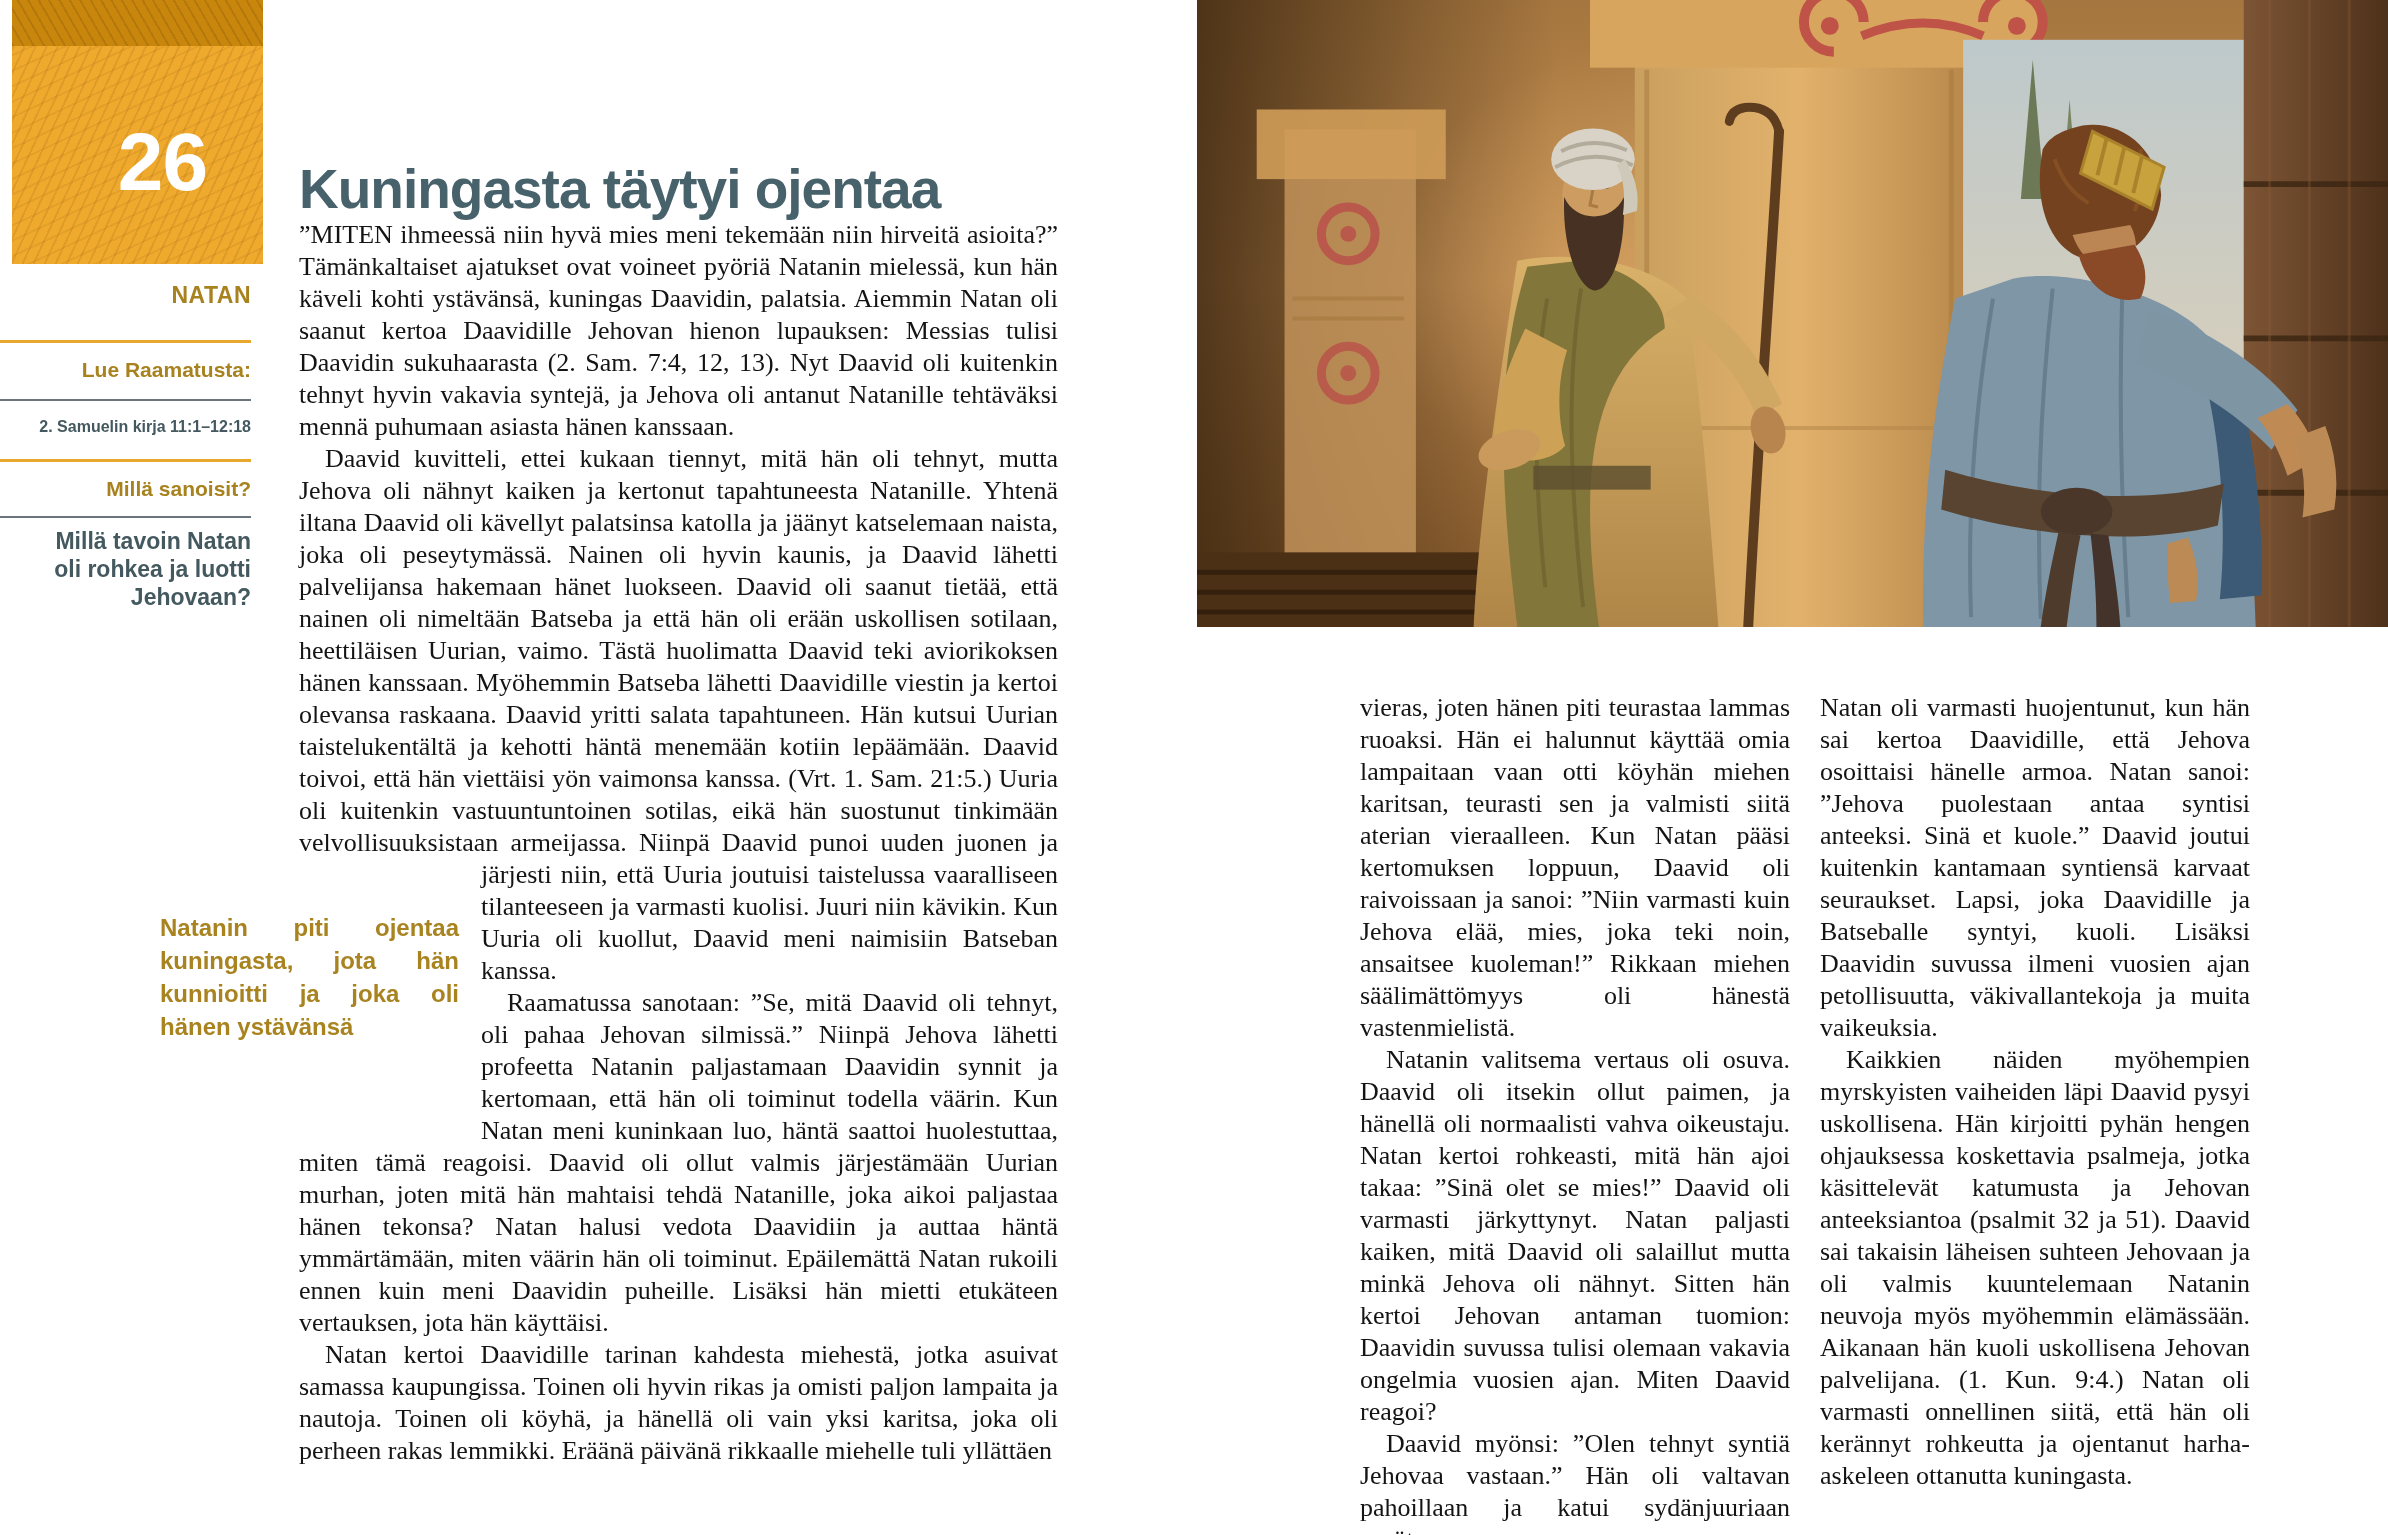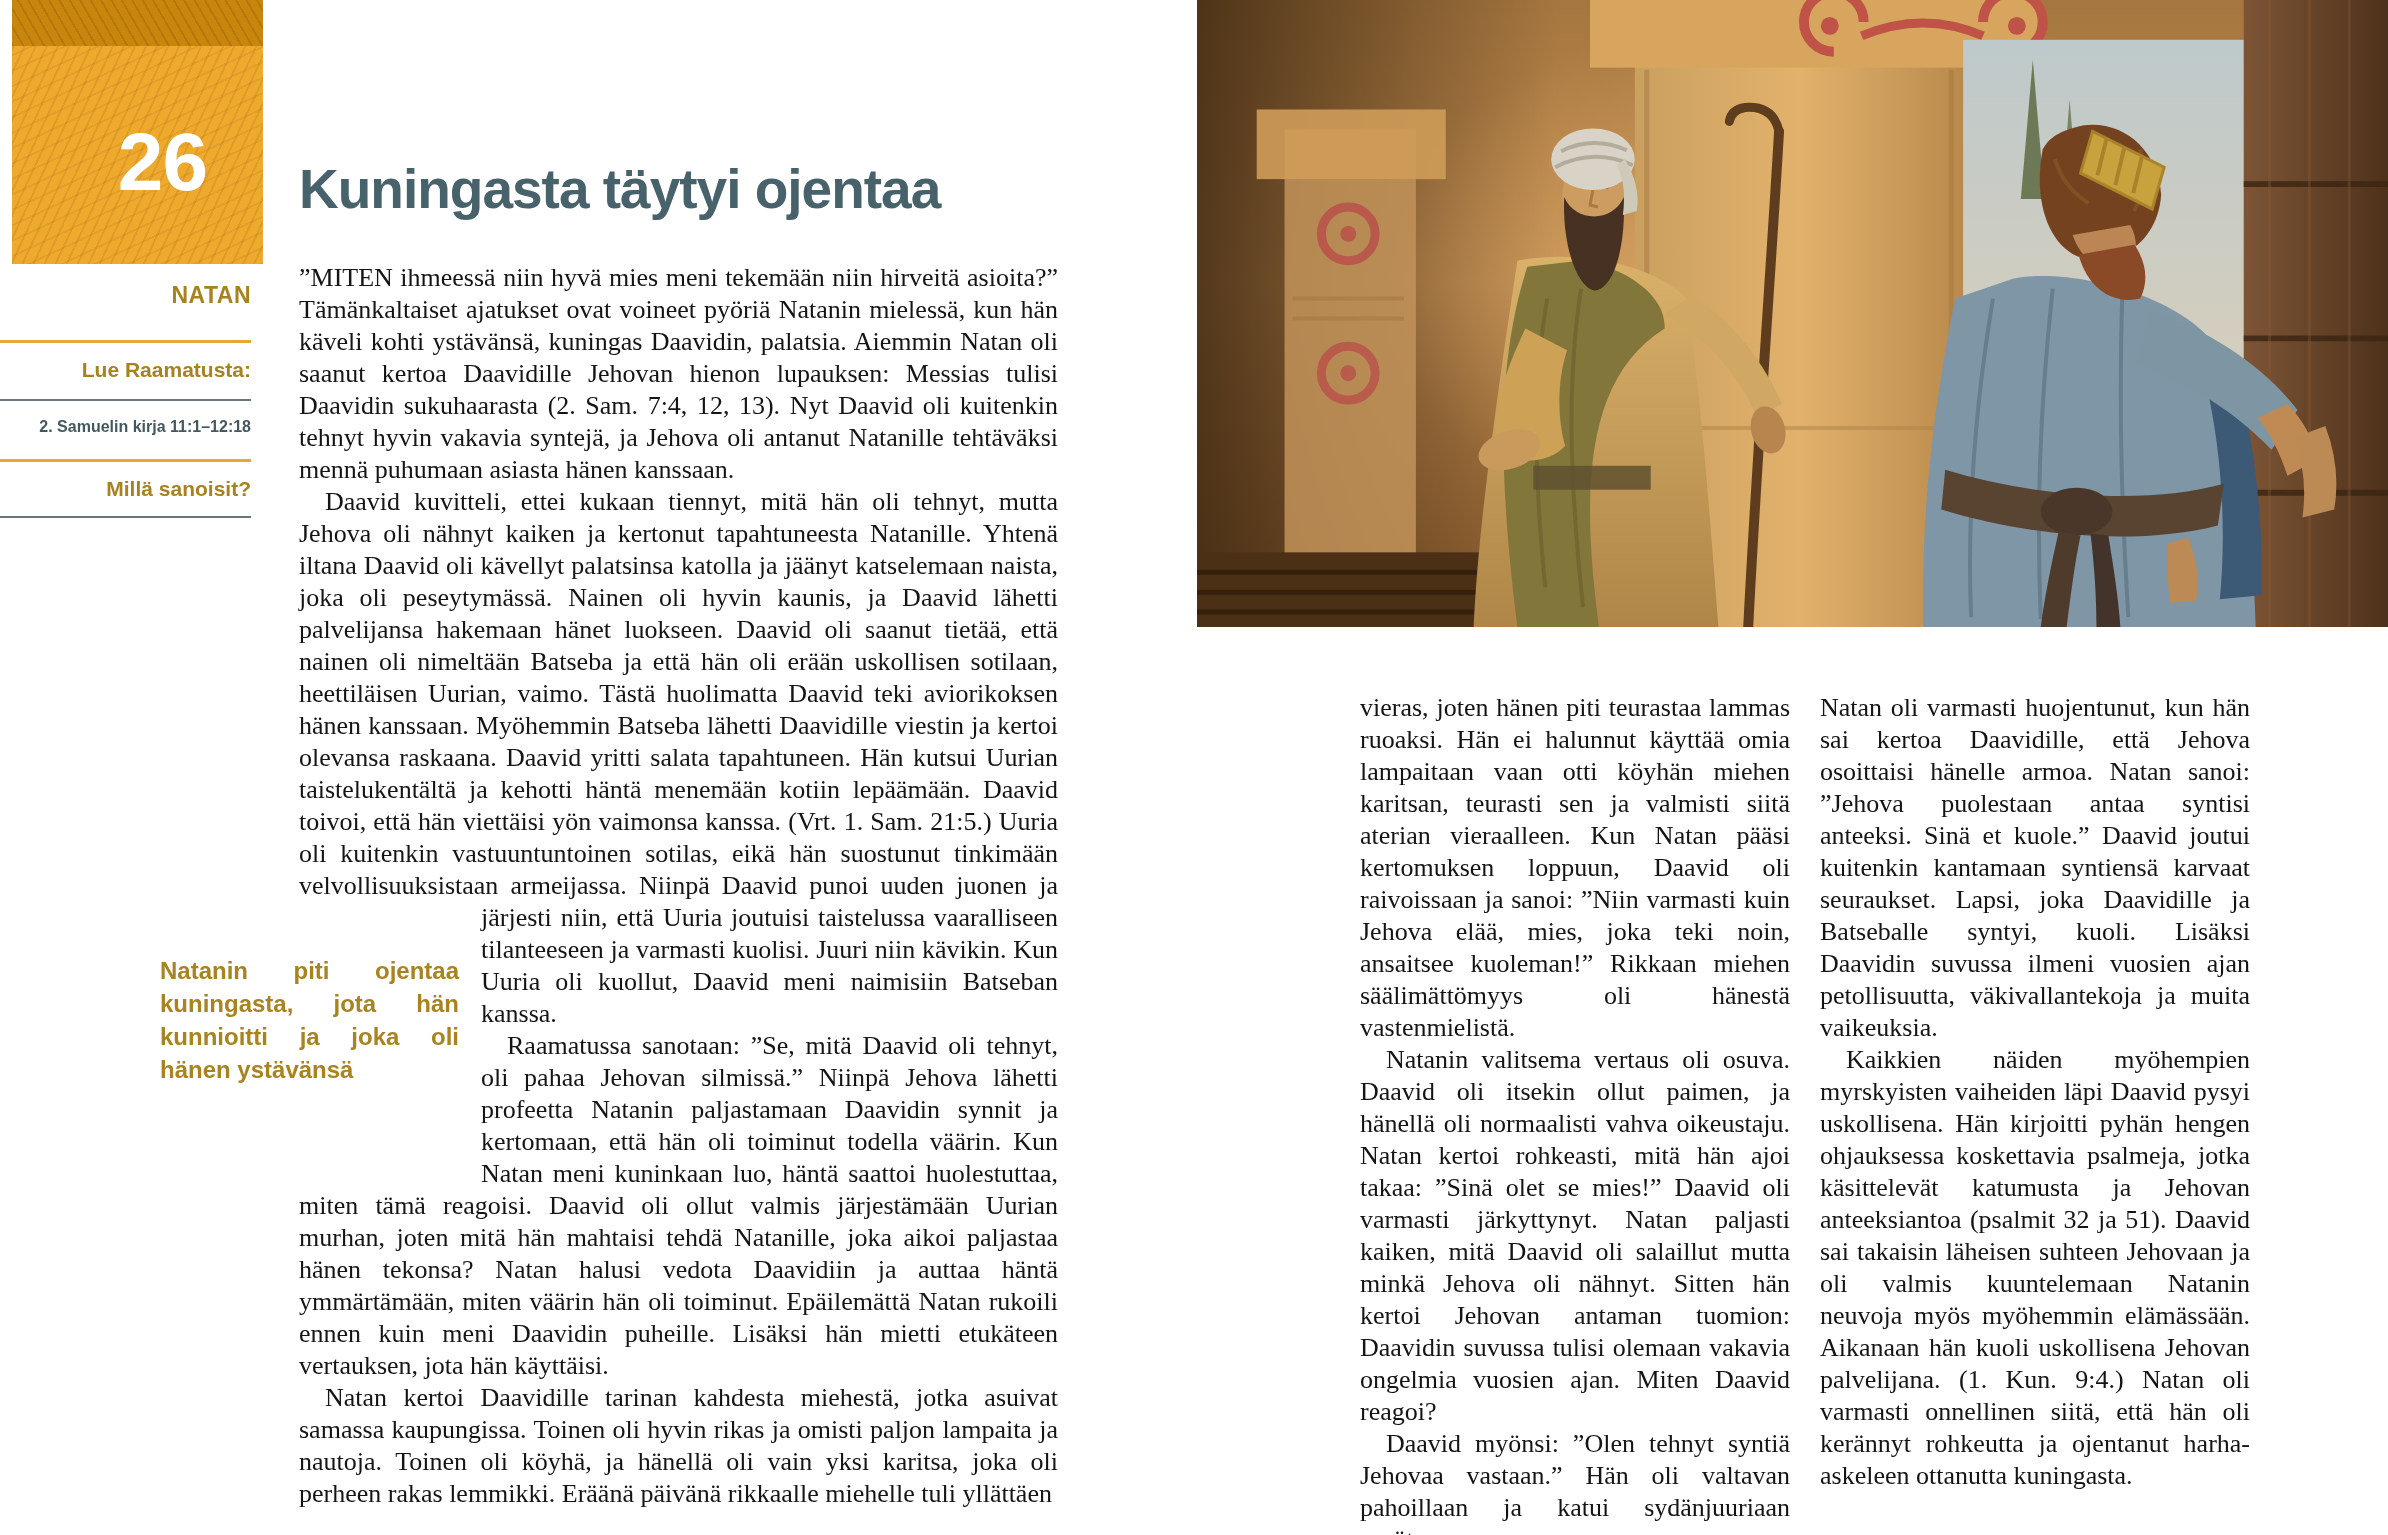--- a/index.html
+++ b/index.html
@@ -33,21 +33,21 @@
       margin-top:11px;}
   .rule.gold.g2{margin-top:18px;}
   .rule.gray.r2{margin-top:15px;}
   .question{color:#44595f;font-weight:bold;font-size:23px;line-height:28px;
       margin-top:9px;padding-left:40px;}
 
   
   .article{position:absolute;left:299px;top:159px;width:759px;}
   .page-title{font-family:"Liberation Sans","DejaVu Sans",sans-serif;font-weight:bold;
       color:#48626c;font-size:55px;line-height:60px;margin:0;letter-spacing:-1px;}
-  .article .body{margin-top:43px;font-size:26px;line-height:32px;text-align:justify;}
+  .article .body{font-size:26px;line-height:32px;text-align:justify;}
   .para{margin:0;}
   .para.indent{text-indent:26px;}
   .pq-float{float:left;width:299px;height:261px;margin-left:-139px;margin-right:22px;
       padding-top:52px;box-sizing:border-box;text-indent:0;}
   .pullquote{font-family:"Liberation Sans","DejaVu Sans",sans-serif;font-weight:bold;
       color:#a8831f;font-size:24px;line-height:33px;text-align:left;}
 
   
   .figure{position:absolute;left:1197px;top:0;width:1191px;height:627px;}
   .figure svg{display:block;width:100%;height:100%;}
@@ -73,20 +73,21 @@
 
   <div class="sidebar">
     <div class="person">NATAN</div>
     <div class="rule gold"></div>
     <div class="side-label">Lue Raamatusta:</div>
     <div class="rule gray r1"></div>
     <div class="scripture">2. Samuelin kirja 11:1–12:18</div>
     <div class="rule gold g2"></div>
     <div class="side-label">Millä sanoisit?</div>
     <div class="rule gray r2"></div>
+    <div class="question">Millä tavoin Natan oli rohkea ja luotti Jehovaan?</div>
   </div>
 
   <div class="article">
     <h1 class="page-title">Kuningasta täytyi ojentaa</h1>
     <div class="body">
       <p class="para"><span>”MITEN ihmeessä niin hyvä mies meni tekemään niin hirveitä asioita?” Tämänkaltaiset ajatukset ovat voineet pyöriä Natanin mielessä, kun hän käveli kohti ystävänsä, kuningas Daavidin, palatsia. Aiemmin Natan oli saanut kertoa Daavidille Jehovan hienon lupauksen: Messias tulisi Daavidin sukuhaarasta (2. Sam. 7:4, 12, 13). Nyt Daavid oli kuitenkin tehnyt hyvin vakavia syntejä, ja Jehova oli antanut Natanille tehtäväksi mennä puhumaan asiasta hänen kanssaan.</span></p>
       <p class="para indent"><span>Daavid kuvitteli, ettei kukaan tiennyt, mitä hän oli tehnyt, mutta Jehova oli nähnyt kaiken ja kertonut tapahtuneesta Natanille. Yhtenä iltana Daavid oli kävellyt palatsinsa katolla ja jäänyt katselemaan naista, joka oli peseytymässä. Nainen oli hyvin kaunis, ja Daavid lähetti palvelijansa hakemaan hänet luokseen. Daavid oli saanut tietää, että nainen oli nimeltään Batseba ja että hän oli erään uskollisen sotilaan, heettiläisen Uurian, vaimo. Tästä huolimatta Daavid teki aviorikoksen hänen kanssaan. Myöhemmin Batseba lähetti Daavidille viestin ja kertoi olevansa raskaana. Daavid yritti salata tapahtuneen. Hän kutsui Uurian taistelukentältä ja kehotti häntä menemään kotiin lepäämään. Daavid toivoi, että hän viettäisi yön vaimonsa kanssa. (Vrt. 1. Sam. 21:5.) Uuria oli kuitenkin vastuuntuntoinen sotilas, eikä hän suostunut tinkimään velvollisuuksistaan armeijassa. Niinpä Daavid punoi uuden juonen ja järjesti niin, että Uuria joutuisi taistelussa vaaralliseen</span>
         <span class="pq-float"><span class="pullquote">Natanin piti ojentaa kuningasta, jota hän kunnioitti ja joka oli hänen ystävänsä</span></span>
         <span>tilanteeseen ja varmasti kuolisi. Juuri niin kävikin. Kun Uuria oli kuollut, Daavid meni naimisiin Batseban kanssa.</span></p>
       <p class="para indent"><span>Raamatussa sanotaan: ”Se, mitä Daavid oli tehnyt, oli pahaa Jehovan silmissä.” Niinpä Jehova lähetti profeetta Natanin paljastamaan Daavidin synnit ja kertomaan, että hän oli toiminut todella väärin. Kun Natan meni kuninkaan luo, häntä saattoi huolestuttaa, miten tämä reagoisi. Daavid oli ollut valmis järjestämään Uurian murhan, joten mitä hän mahtaisi tehdä Natanille, joka aikoi paljastaa hänen tekonsa? Natan halusi vedota Daavidiin ja auttaa häntä ymmärtämään, miten väärin hän oli toiminut. Epäilemättä Natan rukoili ennen kuin meni Daavidin puheille. Lisäksi hän mietti etukäteen vertauksen, jota hän käyttäisi.</span></p>

